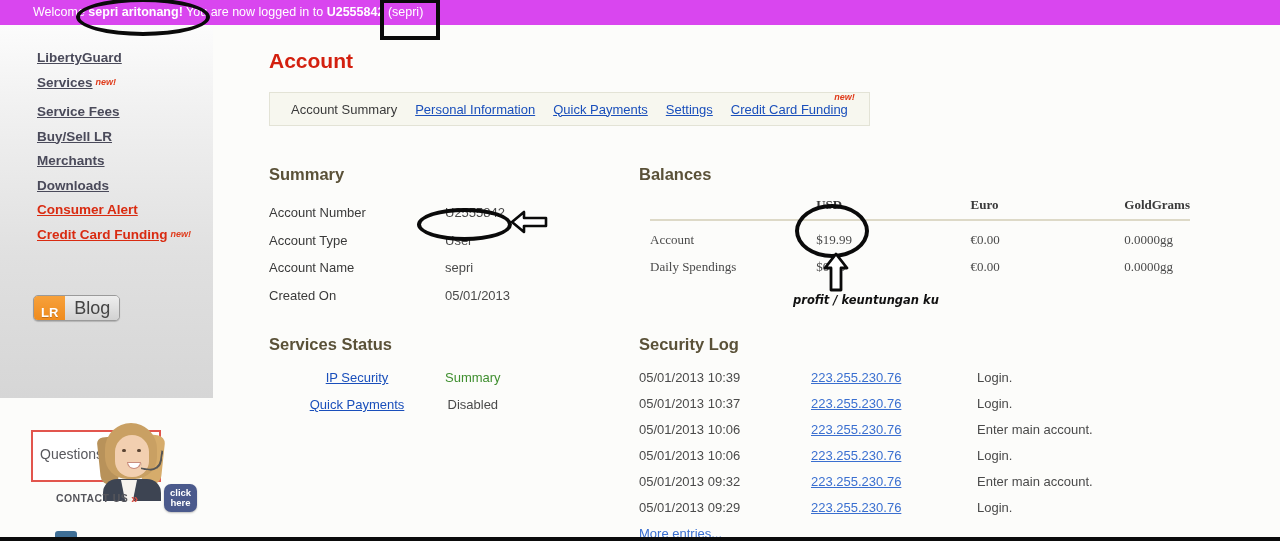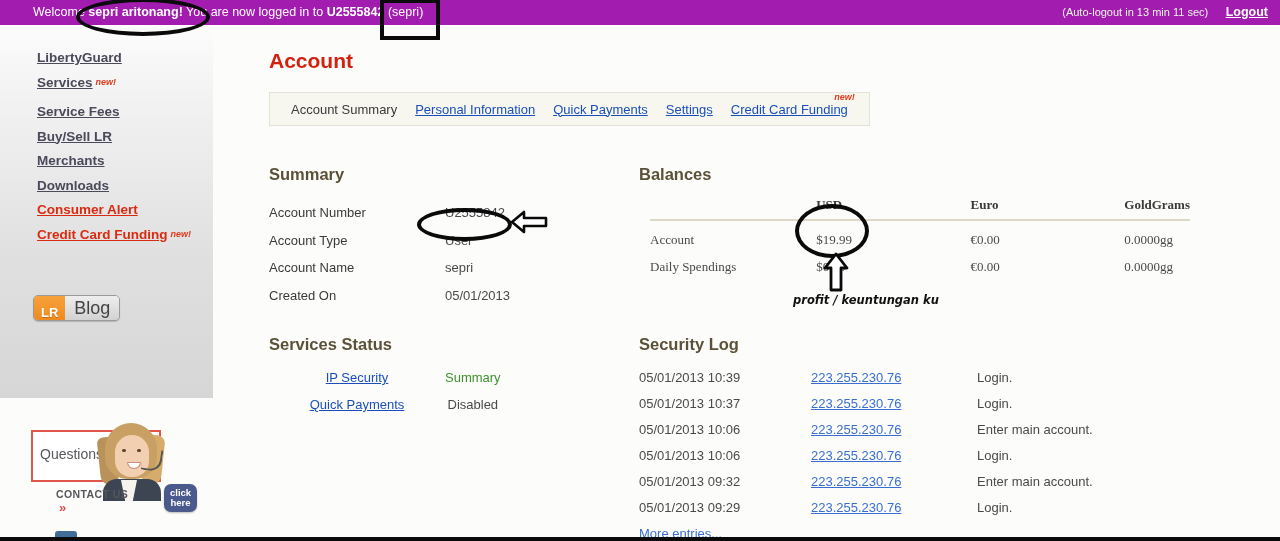--- a/index.html
+++ b/index.html
@@ -9,21 +9,21 @@
     font-family:"Liberation Sans", sans-serif;
     font-size:13px;
     color:#333;
     overflow:hidden;
     position:relative;
   }
 
   
   .topbar {
     position:absolute; left:0; top:0; width:1280px; height:25px;
-    background:#a21caf;
+    background:#d946ef;
     color:#ffffff;
     font-size:12.5px;
     line-height:25px;
     white-space:nowrap;
   }
   .topbar .welcome { position:absolute; left:33px; top:0; }
   .topbar .welcome b { font-weight:bold; }
   .topbar .right { position:absolute; right:12px; top:0; }
   .topbar .autologout { font-size:11px; color:#eaf6e2; }
   .topbar .logout {
@@ -122,21 +122,21 @@
     position:absolute; left:6px; top:56px; width:58px; height:26px;
     background:#3d4452; border-radius:14px 14px 0 0;
   }
   .agent .shirt {
     position:absolute; left:24px; top:57px; width:16px; height:24px;
     background:#f7f3ee;
     clip-path:polygon(50% 0,100% 0,70% 100%,30% 100%,0 0);
   }
   .contact .cta {
     position:relative; margin-top:6px; margin-left:25px;
-    display:flex; align-items:flex-start; height:20px;flex-direction:column;
+    display:flex; align-items:center; height:20px;
   }
   .contact .ctatext {
     color:#56565c; font-size:10.5px; font-weight:bold;
     letter-spacing:.4px; white-space:nowrap;
   }
   .contact .chev {
     color:#d94f45; font-size:13px; font-weight:bold; margin:0 2px 0 3px;
   }
   .clickhere {
     position:absolute; left:133px; top:54px;
@@ -232,24 +232,20 @@
     background:#3f6f96; border-radius:3px 3px 0 0;
   }
 </style>
 </head>
 <body>
 
 <div class="topbar">
   <div class="welcome">
     <span>Welcome </span><b>sepri aritonang!</b><span> You are now logged in to </span><b>U2555842</b>
     <span>(sepri)</span>
-  </div>
-  <div class="right">
-    <span class="autologout">(Auto-logout in 13 min 11 sec)</span>
-    <span class="logout">Logout</span>
   </div>
 </div>
 
 <div class="sidebar">
   <div class="nav">
     <a><span>LibertyGuard</span></a>
     <a><span>Services</span><span class="newtag">new!</span></a>
     <div class="sp"></div>
     <a><span>Service Fees</span></a>
     <a><span>Buy/Sell LR</span></a>

